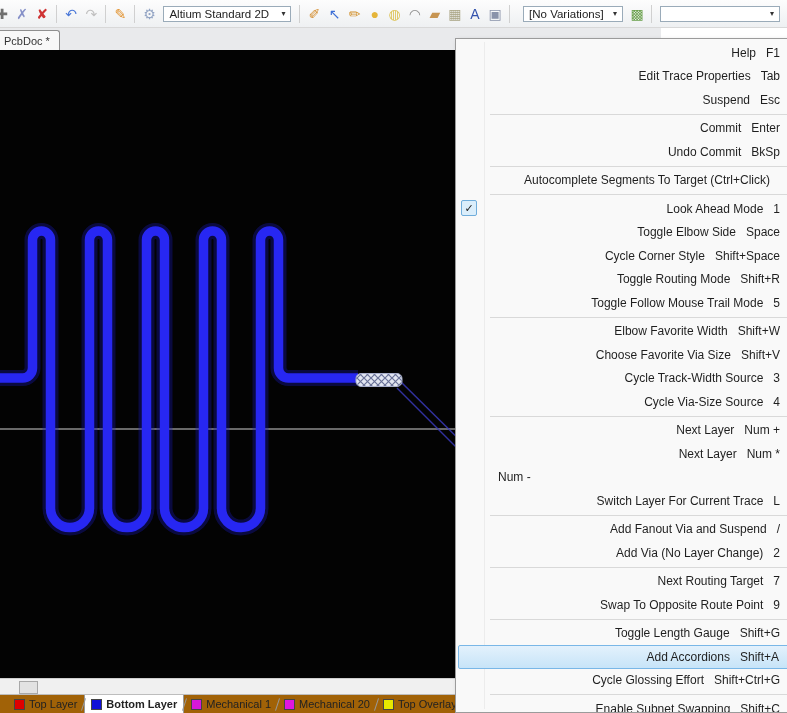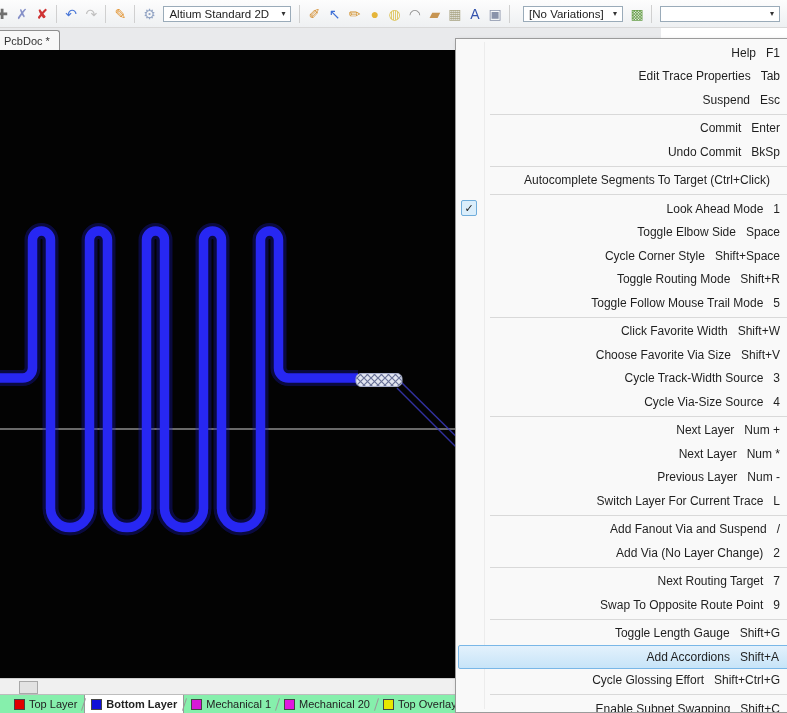--- a/index.html
+++ b/index.html
@@ -25,21 +25,21 @@
     font-size:11px;color:#333;display:flex;align-items:center;padding:0 9px 0 13px;}
 
   
   .canvas{position:absolute;left:0;top:50px;width:787px;height:628px;background:#030303;}
   .canvas svg{display:block;}
 
   
   .hscroll{position:absolute;left:0;top:678px;width:787px;height:16px;background:#f0f0f0;
     border-top:1px solid #cfcfcf;box-sizing:border-box;}
   .hthumb{position:absolute;left:19px;top:2px;width:17px;height:11px;background:#e2e2e2;border:1px solid #a8a8a8;}
-  .layertabs{position:absolute;left:0;top:694px;width:787px;height:19px;background:#86efac;
+  .layertabs{position:absolute;left:0;top:694px;width:787px;height:19px;background:#a16207;
     border-top:1px solid #bdbdbd;box-sizing:border-box;display:flex;align-items:center;
     font-size:11px;color:#222;padding-left:8px;}
   .ltab{display:flex;align-items:center;gap:4px;padding:0 6px;height:100%;white-space:nowrap;}
   .ltab.active{background:#fff;font-weight:bold;border-left:1px solid #999;border-right:1px solid #999;justify-content:center;}
   .lsw{width:9px;height:9px;border:1px solid #444;flex:none;}
   .ldiv{width:1px;height:13px;background:#999;transform:rotate(18deg);flex:none;}
   .tab-frag{position:absolute;left:744px;top:694px;height:19px;z-index:5;background:#e8e8e8;
     display:flex;align-items:center;font-size:11px;color:#222;white-space:nowrap;}
 
   
@@ -209,21 +209,21 @@
       <div class="menu-item">
         <span class="mi-label">Toggle Routing Mode</span>
         <span class="mi-short">Shift+R</span>
       </div>
       <div class="menu-item">
         <span class="mi-label">Toggle Follow Mouse Trail Mode</span>
         <span class="mi-short">5</span>
       </div>
       <div class="menu-sep"></div>
       <div class="menu-item">
-        <span class="mi-label">Click Favorite Width</span>
+        <span class="mi-label">Elbow Favorite Width</span>
         <span class="mi-short">Shift+W</span>
       </div>
       <div class="menu-item">
         <span class="mi-label">Choose Favorite Via Size</span>
         <span class="mi-short">Shift+V</span>
       </div>
       <div class="menu-item">
         <span class="mi-label">Cycle Track-Width Source</span>
         <span class="mi-short">3</span>
       </div>
@@ -234,21 +234,20 @@
       <div class="menu-sep"></div>
       <div class="menu-item">
         <span class="mi-label">Next Layer</span>
         <span class="mi-short">Num +</span>
       </div>
       <div class="menu-item">
         <span class="mi-label">Next Layer</span>
         <span class="mi-short">Num *</span>
       </div>
       <div class="menu-item">
-        <span class="mi-label">Previous Layer</span>
         <span class="mi-short">Num -</span>
       </div>
       <div class="menu-item">
         <span class="mi-label">Switch Layer For Current Trace</span>
         <span class="mi-short">L</span>
       </div>
       <div class="menu-sep"></div>
       <div class="menu-item">
         <span class="mi-label">Add Fanout Via and Suspend</span>
         <span class="mi-short">/</span>

